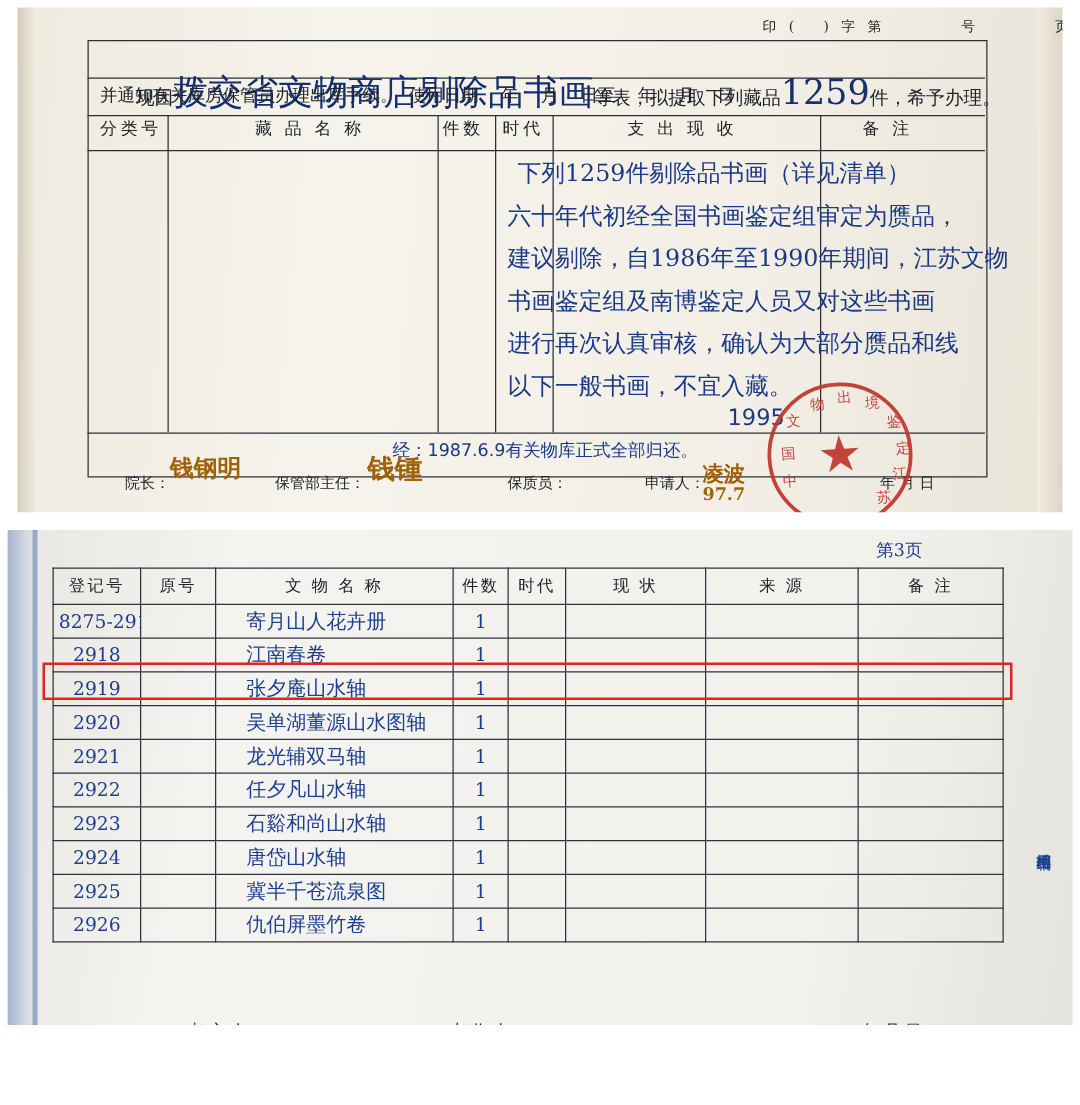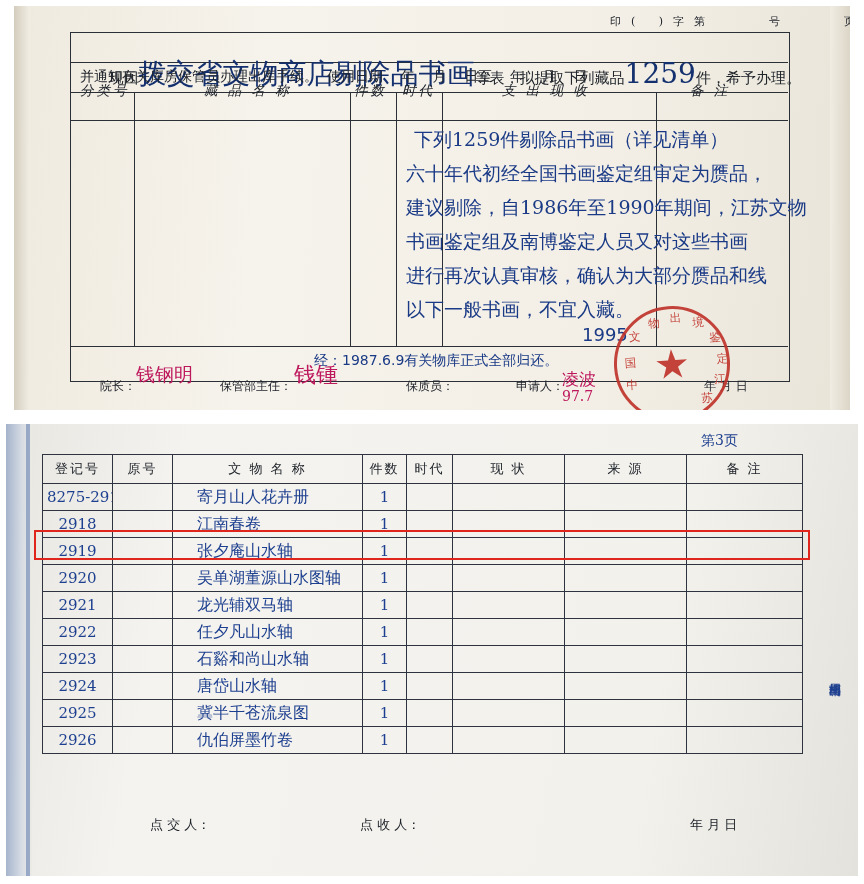--- a/index.html
+++ b/index.html
@@ -120,25 +120,24 @@
     font-family: "DejaVu Serif", serif;
   }
   .t-line2 {
     position: absolute;
     left: 66px; top: 62px;
     font-size: 14px;
     text-align: center;
   }
   .colhead {
     position: absolute;
-    top: 76px;
+    top: 88px;
     font-size: 13.5px;
     letter-spacing: 3px;
     color: #20252c;
-    font-style: italic;
   }
 
   
   .top-note {
     position: absolute;
     left: 160px; top: 122px;
     font-size: 19px;
     line-height: 30px;
     color: #1a3a86;
     font-family: "DejaVu Serif", serif;
@@ -164,21 +163,22 @@
   }
   .sig-row {
     position: absolute;
     top: 372px;
     font-size: 12px;
     color: #20252c;
   }
   .sig-hw {
     position: absolute;
     font-family: "DejaVu Serif", serif;
-    color: #be185d;
+    color: #a16207;
+    font-weight: bold;
   }
 
   
   .seal {
     position: absolute;
     left: 600px; top: 300px;
     width: 116px; height: 116px;
     border: 3.5px solid #c0342c;
     border-radius: 50%;
     box-sizing: border-box;
@@ -211,21 +211,21 @@
     position: absolute;
     left: 0; top: 410px;
     width: 864px; height: 14px;
     background: #ffffff;
   }
 
   
   .doc-bot {
     position: absolute;
     left: 6px; top: 424px;
-    width: 852px; height: 452px;
+    width: 852px; height: 396px;
     background: #f1f0ec;
     overflow: hidden;
   }
   .doc-bot .paper {
     position: absolute;
     left: 0; top: 0; width: 852px; height: 452px;
     background: linear-gradient(100deg,#e7e6e1 0%,#f4f3ef 20%,#f2f1ec 75%,#e3e2dc 100%);
   }
   .doc-bot .spine {
     position: absolute;

